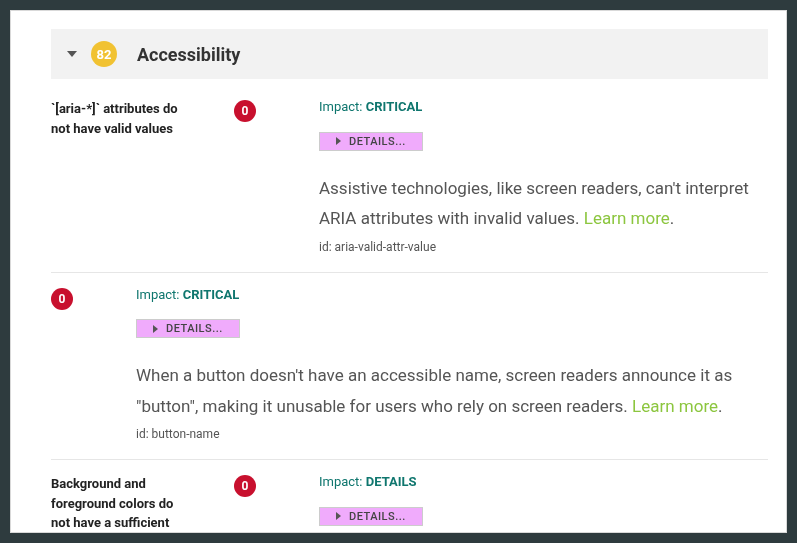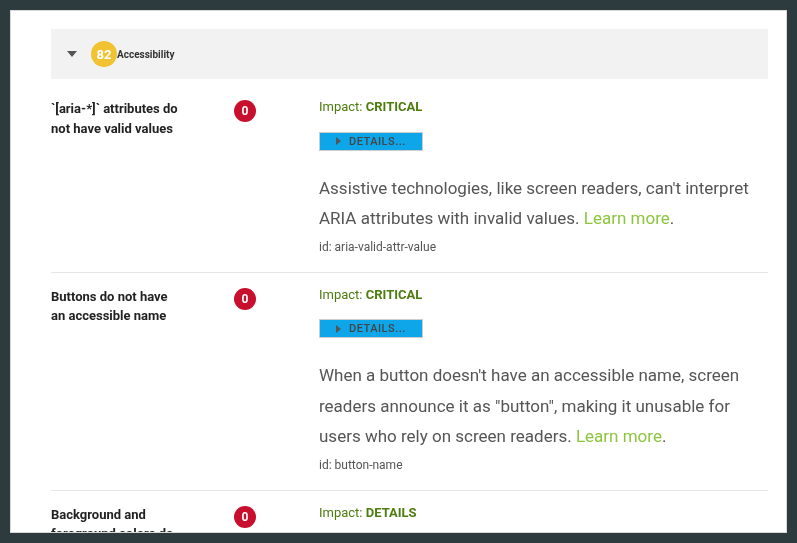--- a/index.html
+++ b/index.html
@@ -33,26 +33,26 @@
       margin-right: 14px;
     }
     .score-badge {
       background: #f1c232;
       color: #fff;
       font-weight: 700;
       font-size: 13px;
       width: 26px; height: 26px;
       border-radius: 50%;
       display: flex; align-items: center; justify-content: center;
-      margin-right: 0;
+      margin-right: 20px;
     }
     .section-title {
       font-weight: 700;
       color: #333;
-      font-size: 10px;
+      font-size: 18px;
     }
     .audit-row {
       display: flex;
       border-bottom: 1px solid #e6e6e6;
       padding-bottom: 18px;
       margin-bottom: 14px;
       gap: 43px;
     }
     .audit-title-col {
       width: 140px;
@@ -71,26 +71,26 @@
       width: 22px; height: 22px;
       border-radius: 50%;
       display: flex; align-items: center; justify-content: center;
       flex-shrink: 0;
       margin-right: 20px;
       margin-top: 1px;
     }
     .audit-body { flex: 1; }
     .impact-line {
       font-size: 13px;
-      color: #4d7c0f;
+      color: #0f766e;
       margin-bottom: 16px;
     }
     .impact-line b { font-weight: 700; }
     .details-button {
-      background: #0ea5e9;
+      background: #f0abfc;
       border: 1px solid #ccc;
       padding: 2px 16px;
       font-size: 11px;
       font-weight: 500;
       color: #444;
       letter-spacing: 0.5px;
       display: inline-flex;
       align-items: center;
       cursor: pointer;
       margin-bottom: 22px;
@@ -143,21 +143,20 @@
         <span>Assistive technologies, like screen readers, can't interpret ARIA attributes with invalid values.</span>
         <span class="learn-more">Learn more</span><span>.</span>
       </div>
       <div class="audit-id">
         <span>id:</span>
         <span>aria-valid-attr-value</span>
       </div>
     </div>
   </div>
       <div class="audit-row">
-    <div class="audit-title-col">Buttons do not have an accessible name</div>
     <div class="count-badge">0</div>
     <div class="audit-body">
       <div class="impact-line">
         <span>Impact:</span>
         <b>CRITICAL</b>
       </div>
       <button class="details-button">
         <span class="tri"></span>
         <span>DETAILS...</span>
       </button>

